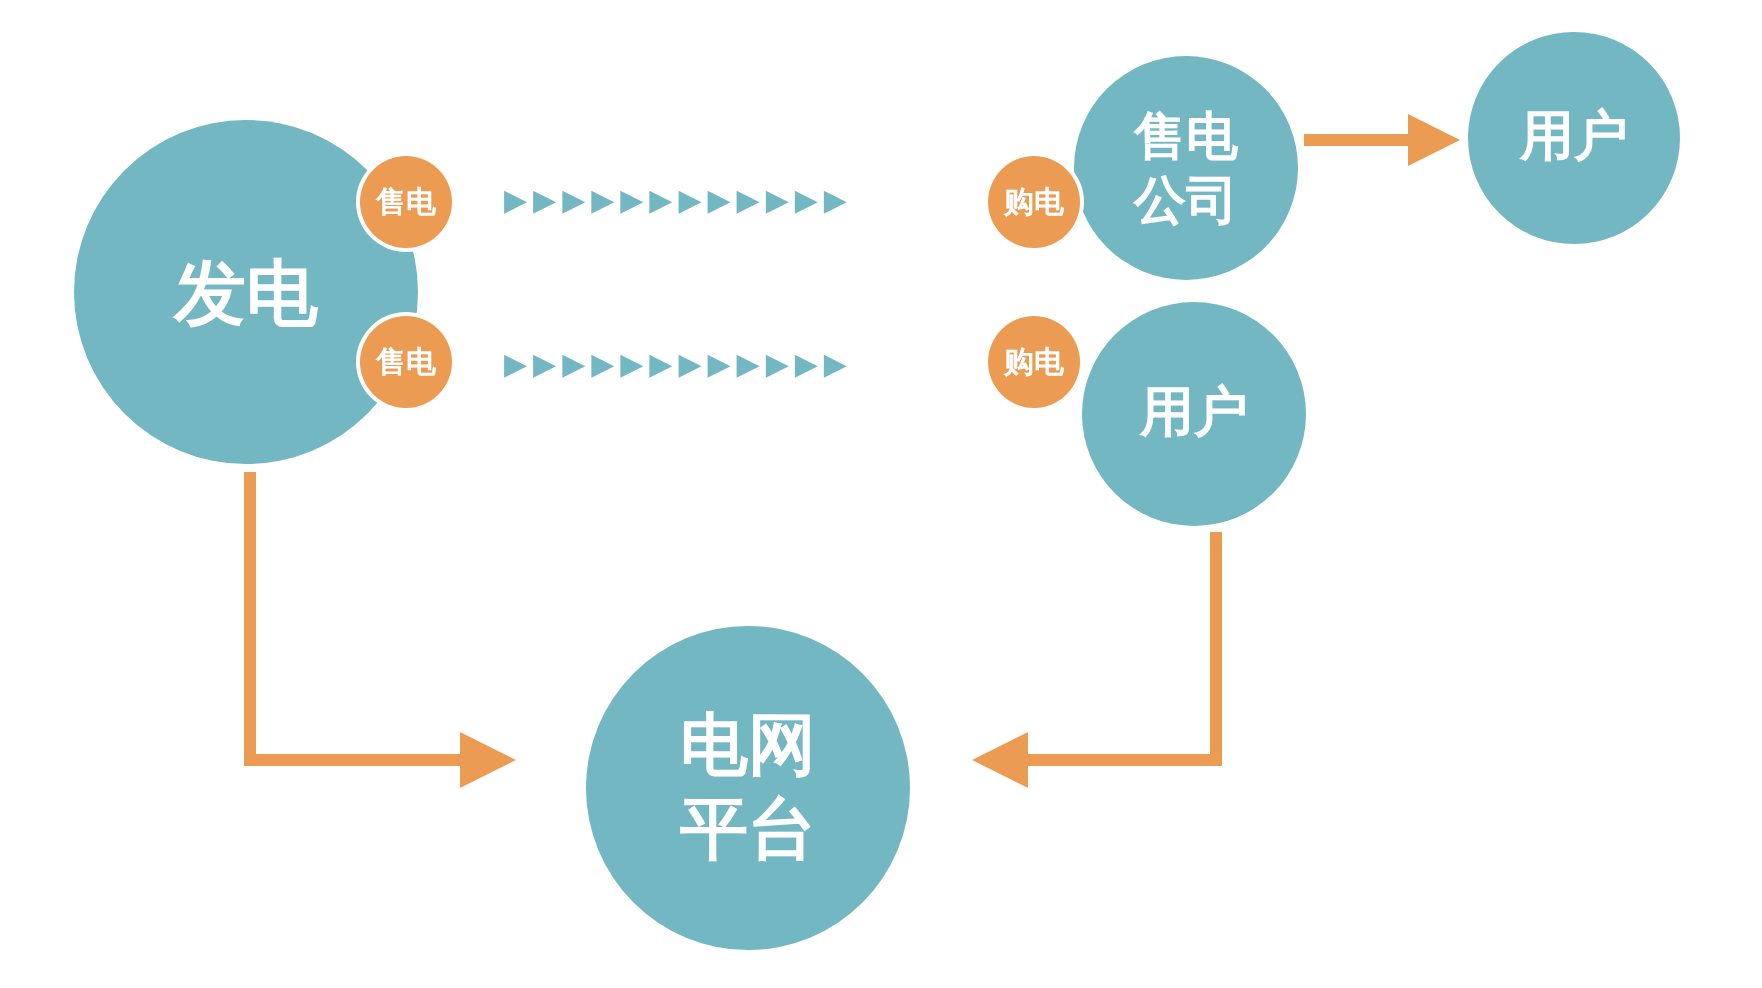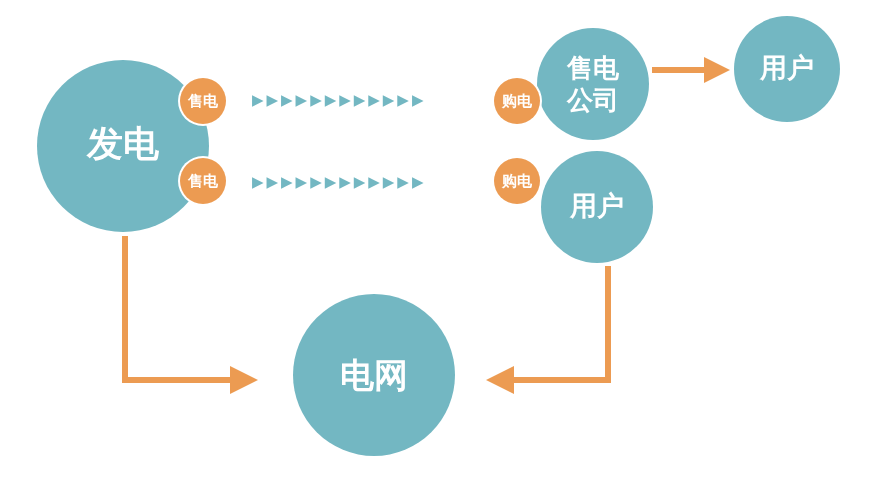--- a/index.html
+++ b/index.html
@@ -58,25 +58,25 @@
   }
   .arrow-layer {
     position: absolute;
     left: 0; top: 0;
     width: 881px;
     height: 494px;
     z-index: 1;
     pointer-events: none;
   }
   
-  .node-generator   { left: 37px;  top: 60px;  width: 172px; height: 172px; font-size: 36px; font-family: Liberation Mono, monospace; }
+  .node-generator   { left: 37px;  top: 60px;  width: 172px; height: 172px; font-size: 36px; }
   .node-seller      { left: 537px; top: 28px;  width: 112px; height: 112px; font-size: 26px; }
   .node-user-top    { left: 734px; top: 16px;  width: 106px; height: 106px; font-size: 27px; }
   .node-user-mid    { left: 541px; top: 151px; width: 112px; height: 112px; font-size: 27px; }
-  .node-grid        { left: 293px; top: 294px; width: 162px; height: 162px; font-size: 34px; }
+  .node-grid        { left: 293px; top: 313px; width: 162px; height: 162px; font-size: 34px; }
   
   .badge-sell-top    { left: 180px; top: 78px;  width: 46px; height: 46px; }
   .badge-sell-bottom { left: 180px; top: 158px; width: 46px; height: 46px; }
   .badge-buy-top     { left: 494px; top: 78px;  width: 46px; height: 46px; }
   .badge-buy-bottom  { left: 494px; top: 158px; width: 46px; height: 46px; }
   
   .chain-top    { left: 252px; top: 91px;  }
   .chain-bottom { left: 252px; top: 173px; }
 </style>
 </head>
@@ -123,15 +123,16 @@
   <div class="node node-user-top">
     <span>用户</span>
   </div>
 
   <div class="node node-user-mid">
     <span>用户</span>
   </div>
 
   <div class="node node-grid">
     <span>电网</span>
+    <span>平台</span>
   </div>
 
 </div>
 
 </body></html>

